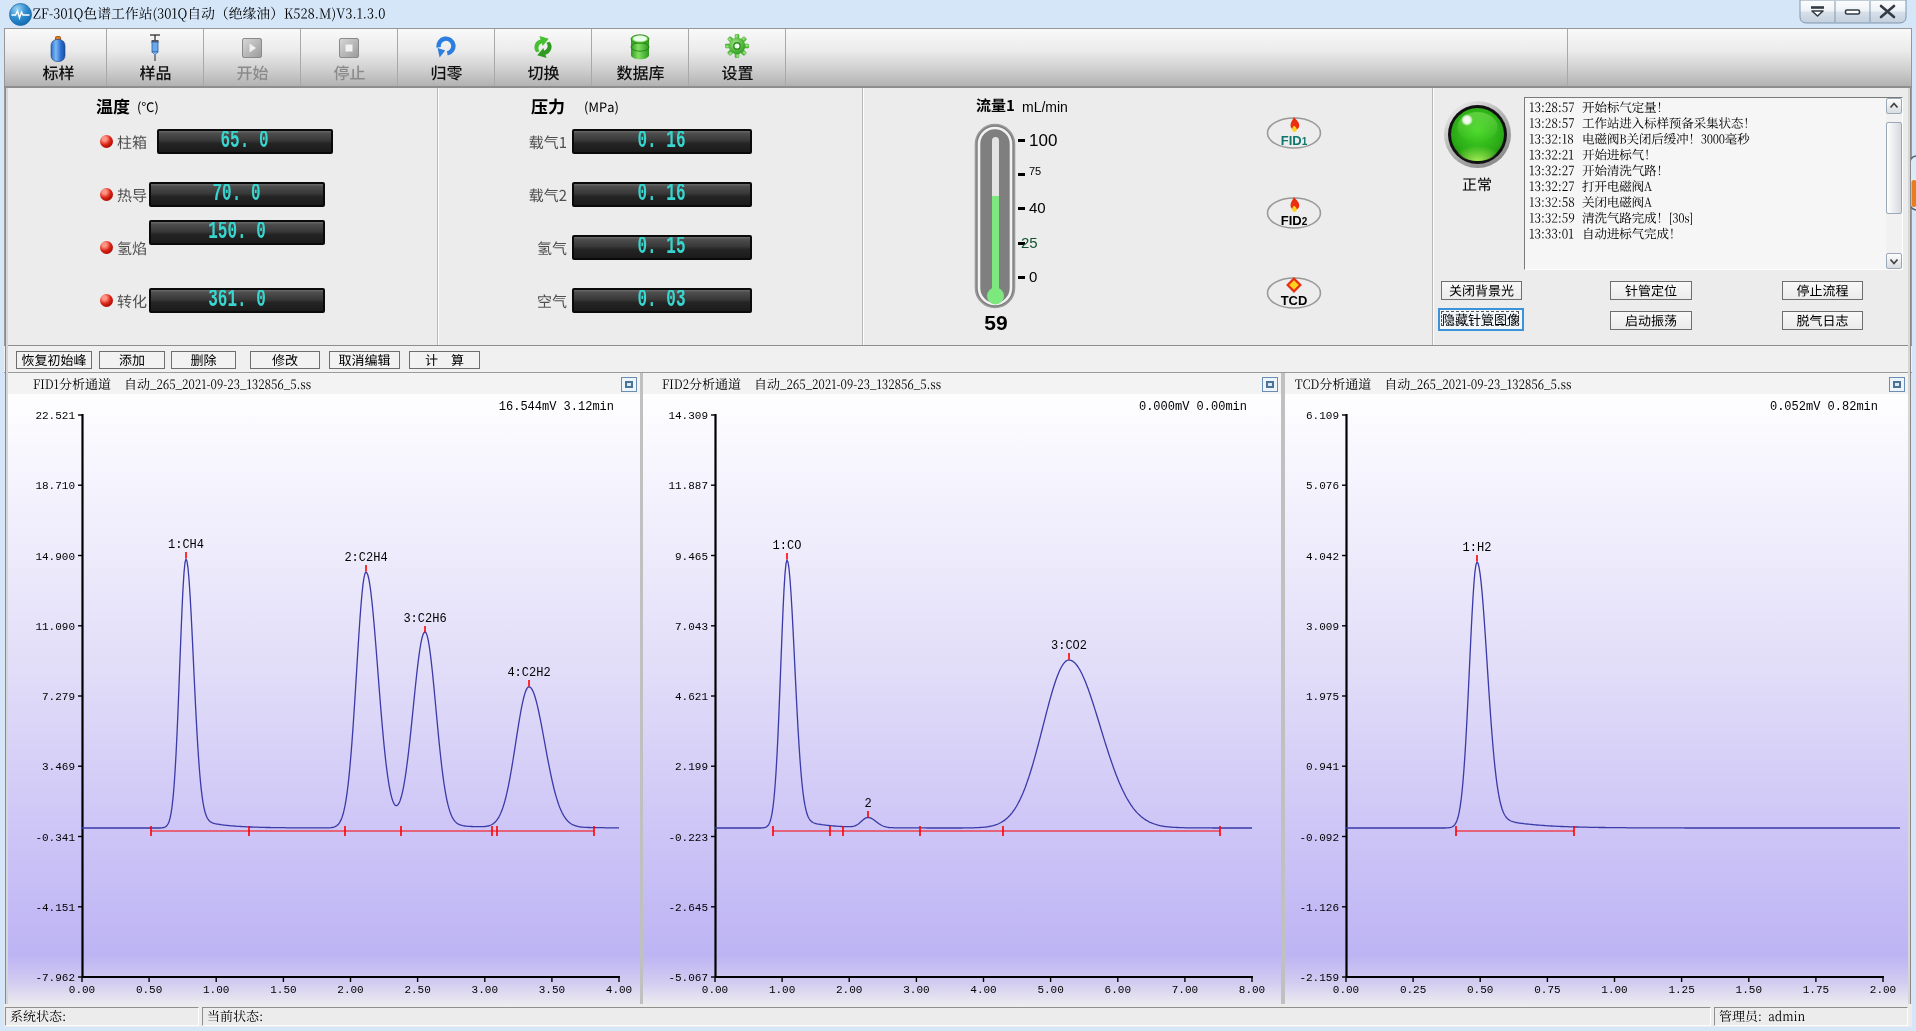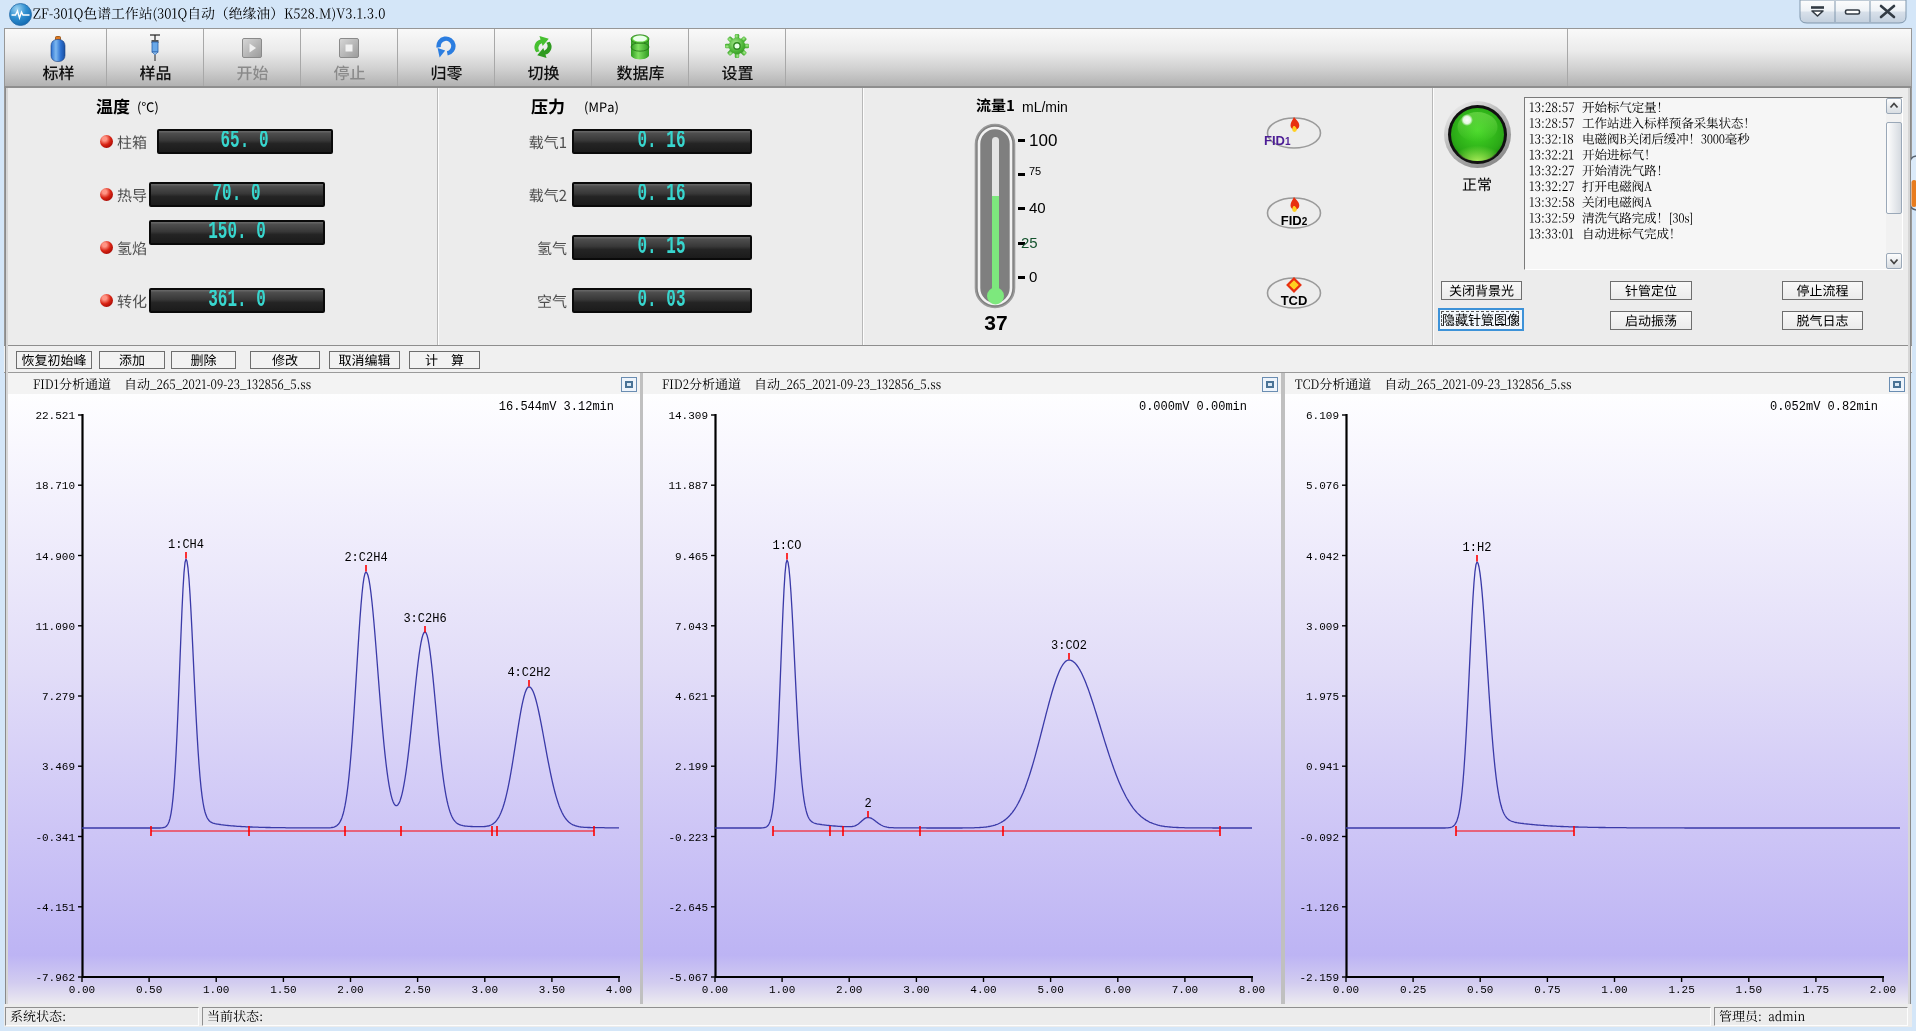--- a/index.html
+++ b/index.html
@@ -171,36 +171,36 @@
 <div class="abs" style="left:1018px;top:139px;width:7px;height:3px;background:#000"></div>
 <div class="abs" style="left:1029px;top:131px;font-size:17px;color:#000">100</div>
 <div class="abs" style="left:1018px;top:173px;width:7px;height:3px;background:#000"></div>
 <div class="abs" style="left:1029px;top:165px;font-size:11px;color:#000">75</div>
 <div class="abs" style="left:1018px;top:207px;width:7px;height:3px;background:#000"></div>
 <div class="abs" style="left:1029px;top:199px;font-size:15px;color:#000">40</div>
 <div class="abs" style="left:1018px;top:242px;width:7px;height:3px;background:#000"></div>
 <div class="abs" style="left:1021px;top:234px;font-size:15px;color:#14532d">25</div>
 <div class="abs" style="left:1018px;top:276px;width:7px;height:3px;background:#000"></div>
 <div class="abs" style="left:1029px;top:268px;font-size:15px;color:#000">0</div>
-<div class="abs" style="left:962px;top:311px;width:68px;text-align:center;font-size:21px;font-weight:bold;color:#000">37</div>
+<div class="abs" style="left:962px;top:311px;width:68px;text-align:center;font-size:21px;font-weight:bold;color:#000">59</div>
 <svg class="abs" style="left:1264px;top:113px" width="60" height="40" viewBox="1264 113 60 40">
 <ellipse cx="1294" cy="133" rx="26.5" ry="15" fill="#ededed" stroke="#9a9a9a" stroke-width="1.6"></ellipse>
     <path d="M1294 117 c -1.5 3.5 -3.5 5 -3.5 8.5 a 4.4 4.4 0 0 0 8.8 0 c 0 -3.5 -3.2 -5.5 -5.3 -8.5 Z" fill="#e83010"></path>
     <path d="M1294 125 c -0.8 2 -1.8 2.6 -1.8 4.6 a 2.3 2.3 0 0 0 4.6 0 c 0 -2 -1.6 -2.8 -2.8 -4.6 Z" fill="#ffd020"></path>
   </svg>
 <svg class="abs" style="left:1264px;top:193px" width="60" height="40" viewBox="1264 193 60 40">
 <ellipse cx="1294" cy="213" rx="26.5" ry="15" fill="#ededed" stroke="#9a9a9a" stroke-width="1.6"></ellipse>
     <path d="M1294 197 c -1.5 3.5 -3.5 5 -3.5 8.5 a 4.4 4.4 0 0 0 8.8 0 c 0 -3.5 -3.2 -5.5 -5.3 -8.5 Z" fill="#e83010"></path>
     <path d="M1294 205 c -0.8 2 -1.8 2.6 -1.8 4.6 a 2.3 2.3 0 0 0 4.6 0 c 0 -2 -1.6 -2.8 -2.8 -4.6 Z" fill="#ffd020"></path>
   </svg>
 <svg class="abs" style="left:1264px;top:273px" width="60" height="40" viewBox="1264 273 60 40">
 <ellipse cx="1294" cy="293" rx="26.5" ry="15" fill="#ededed" stroke="#9a9a9a" stroke-width="1.6"></ellipse>
     <rect x="1289.5" y="280.5" width="9" height="9" transform="rotate(45 1294.0 285.0)" fill="#ffd020" stroke="#e83010" stroke-width="2.2"></rect>
   </svg>
-<div class="abs" style="left:1264px;top:133px;width:60px;text-align:left;font-size:13px;font-weight:bold;color:#4c1d95">FID<span style="font-size:10px">1</span></div>
+<div class="abs" style="left:1264px;top:133px;width:60px;text-align:center;font-size:13px;font-weight:bold;color:#0f766e">FID<span style="font-size:10px">1</span></div>
 <div class="abs" style="left:1264px;top:213px;width:60px;text-align:center;font-size:13px;font-weight:bold;color:#000">FID<span style="font-size:10px">2</span></div>
 <div class="abs" style="left:1264px;top:293px;width:60px;text-align:center;font-size:13px;font-weight:bold;color:#000">TCD</div>
 <svg class="abs" style="left:1443px;top:100px" width="69" height="69" viewBox="0 0 69 69">
 <defs>
 <linearGradient id="ring" x1="0" y1="0" x2="0.7" y2="1">
         <stop offset="0" stop-color="#f8f8f8"></stop>
         <stop offset="0.5" stop-color="#b8b8b8"></stop>
         <stop offset="1" stop-color="#8a8a8a"></stop>
       </linearGradient>
 <radialGradient id="ball" cx="0.5" cy="0.42" r="0.65">

